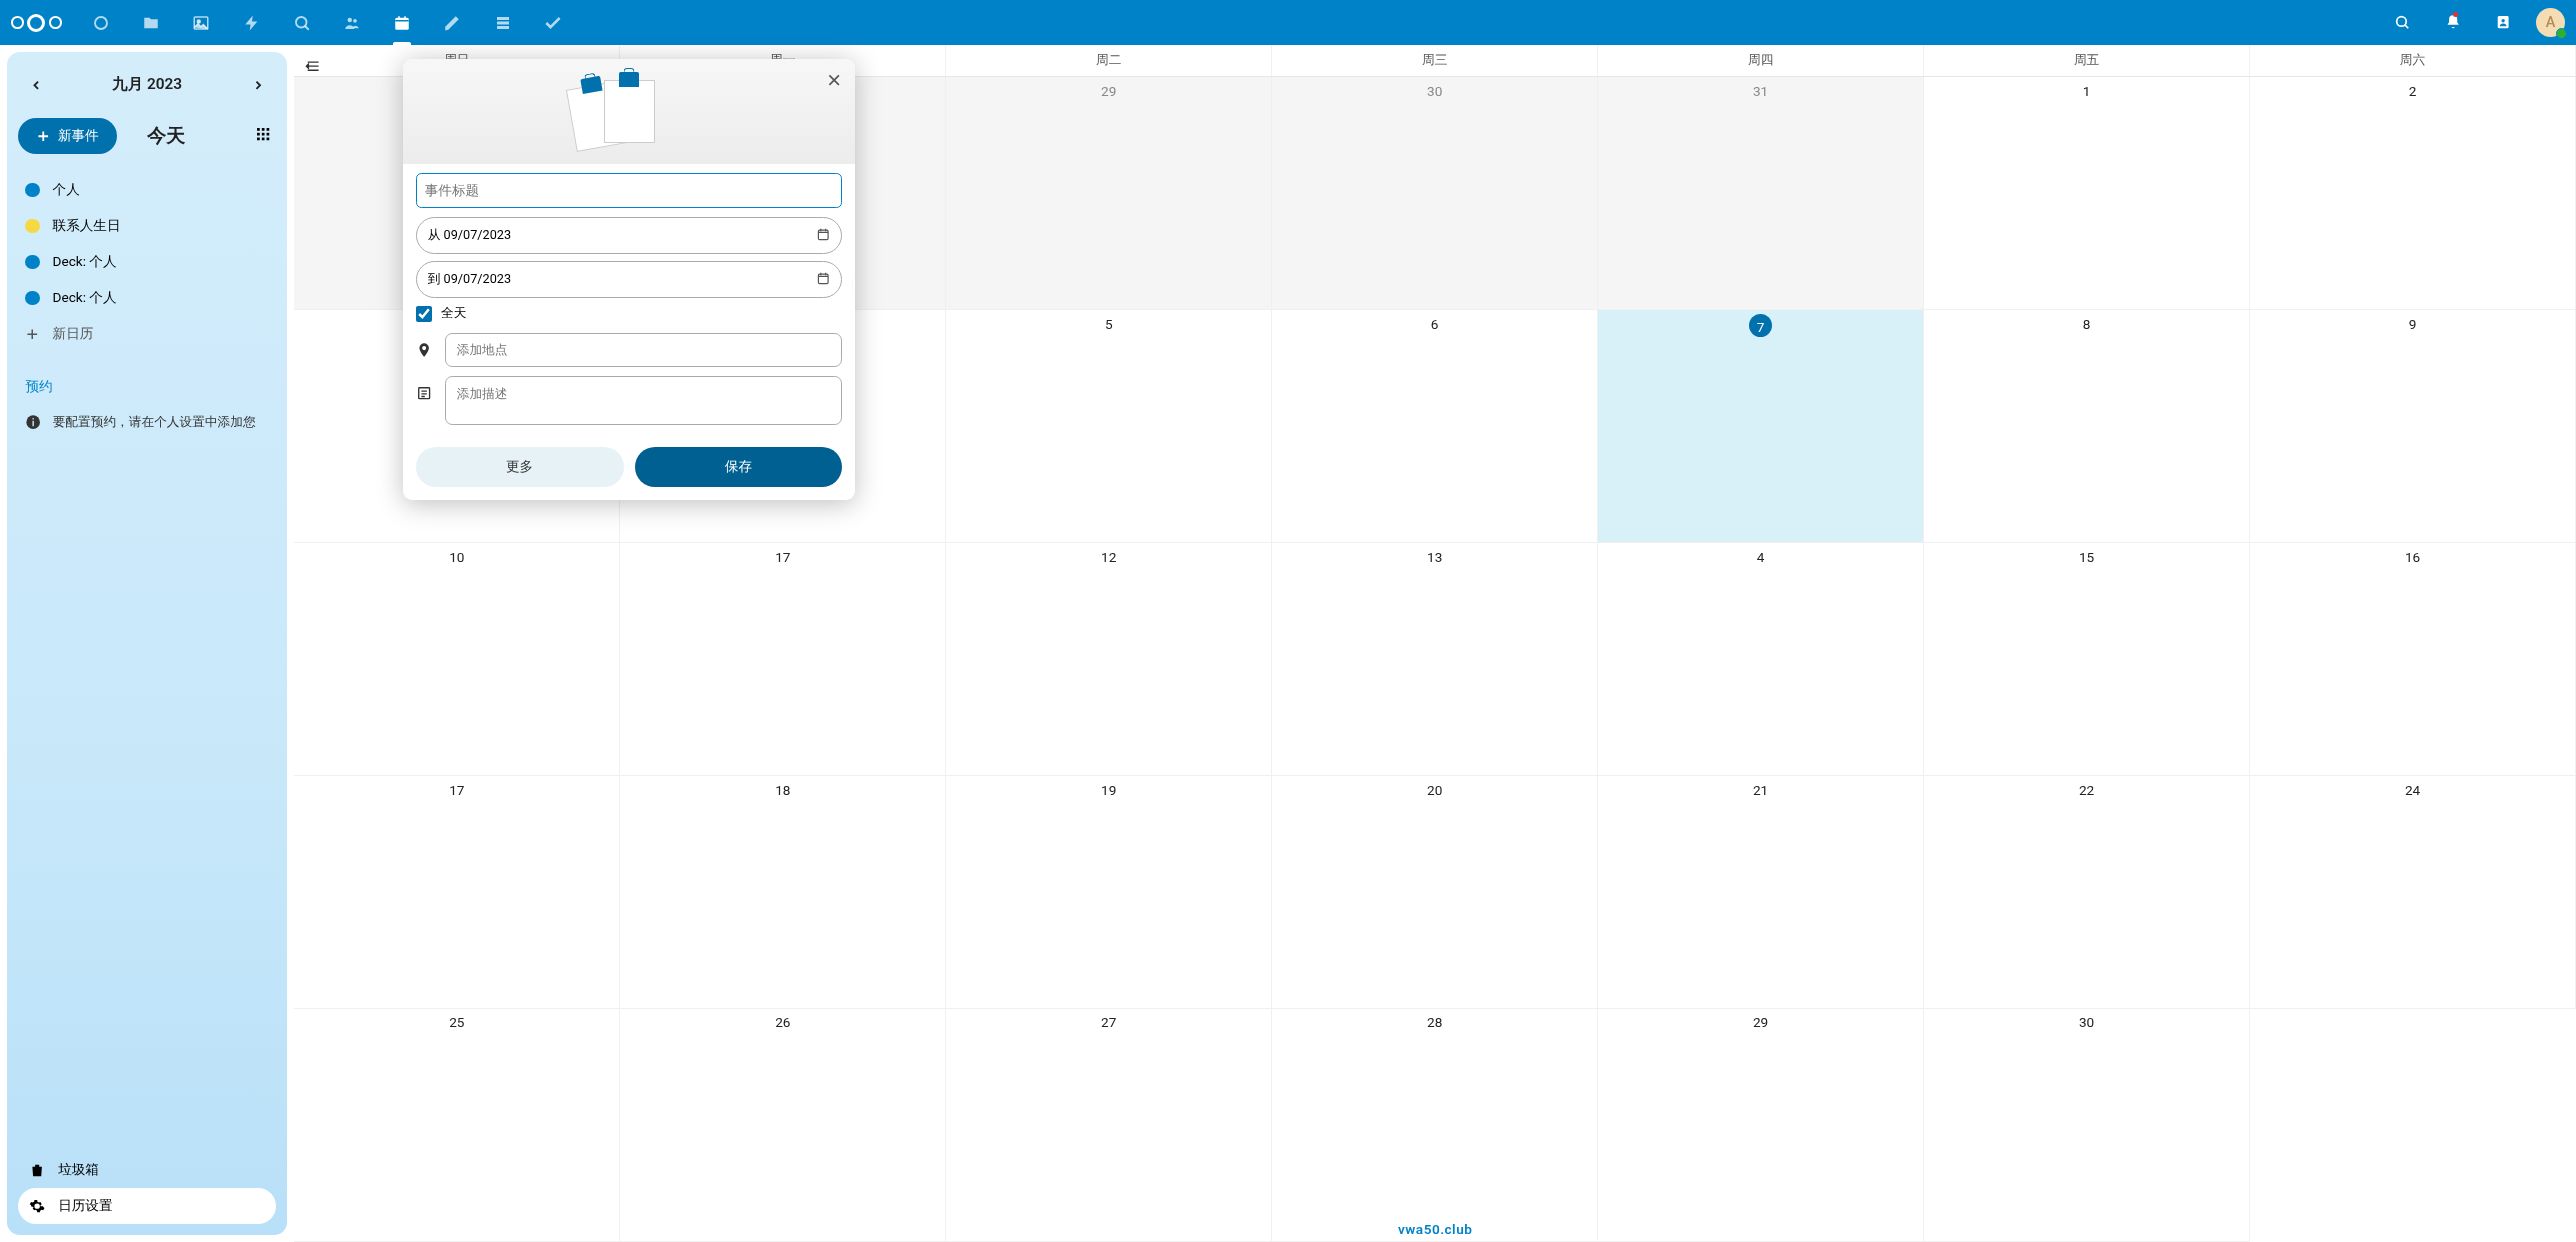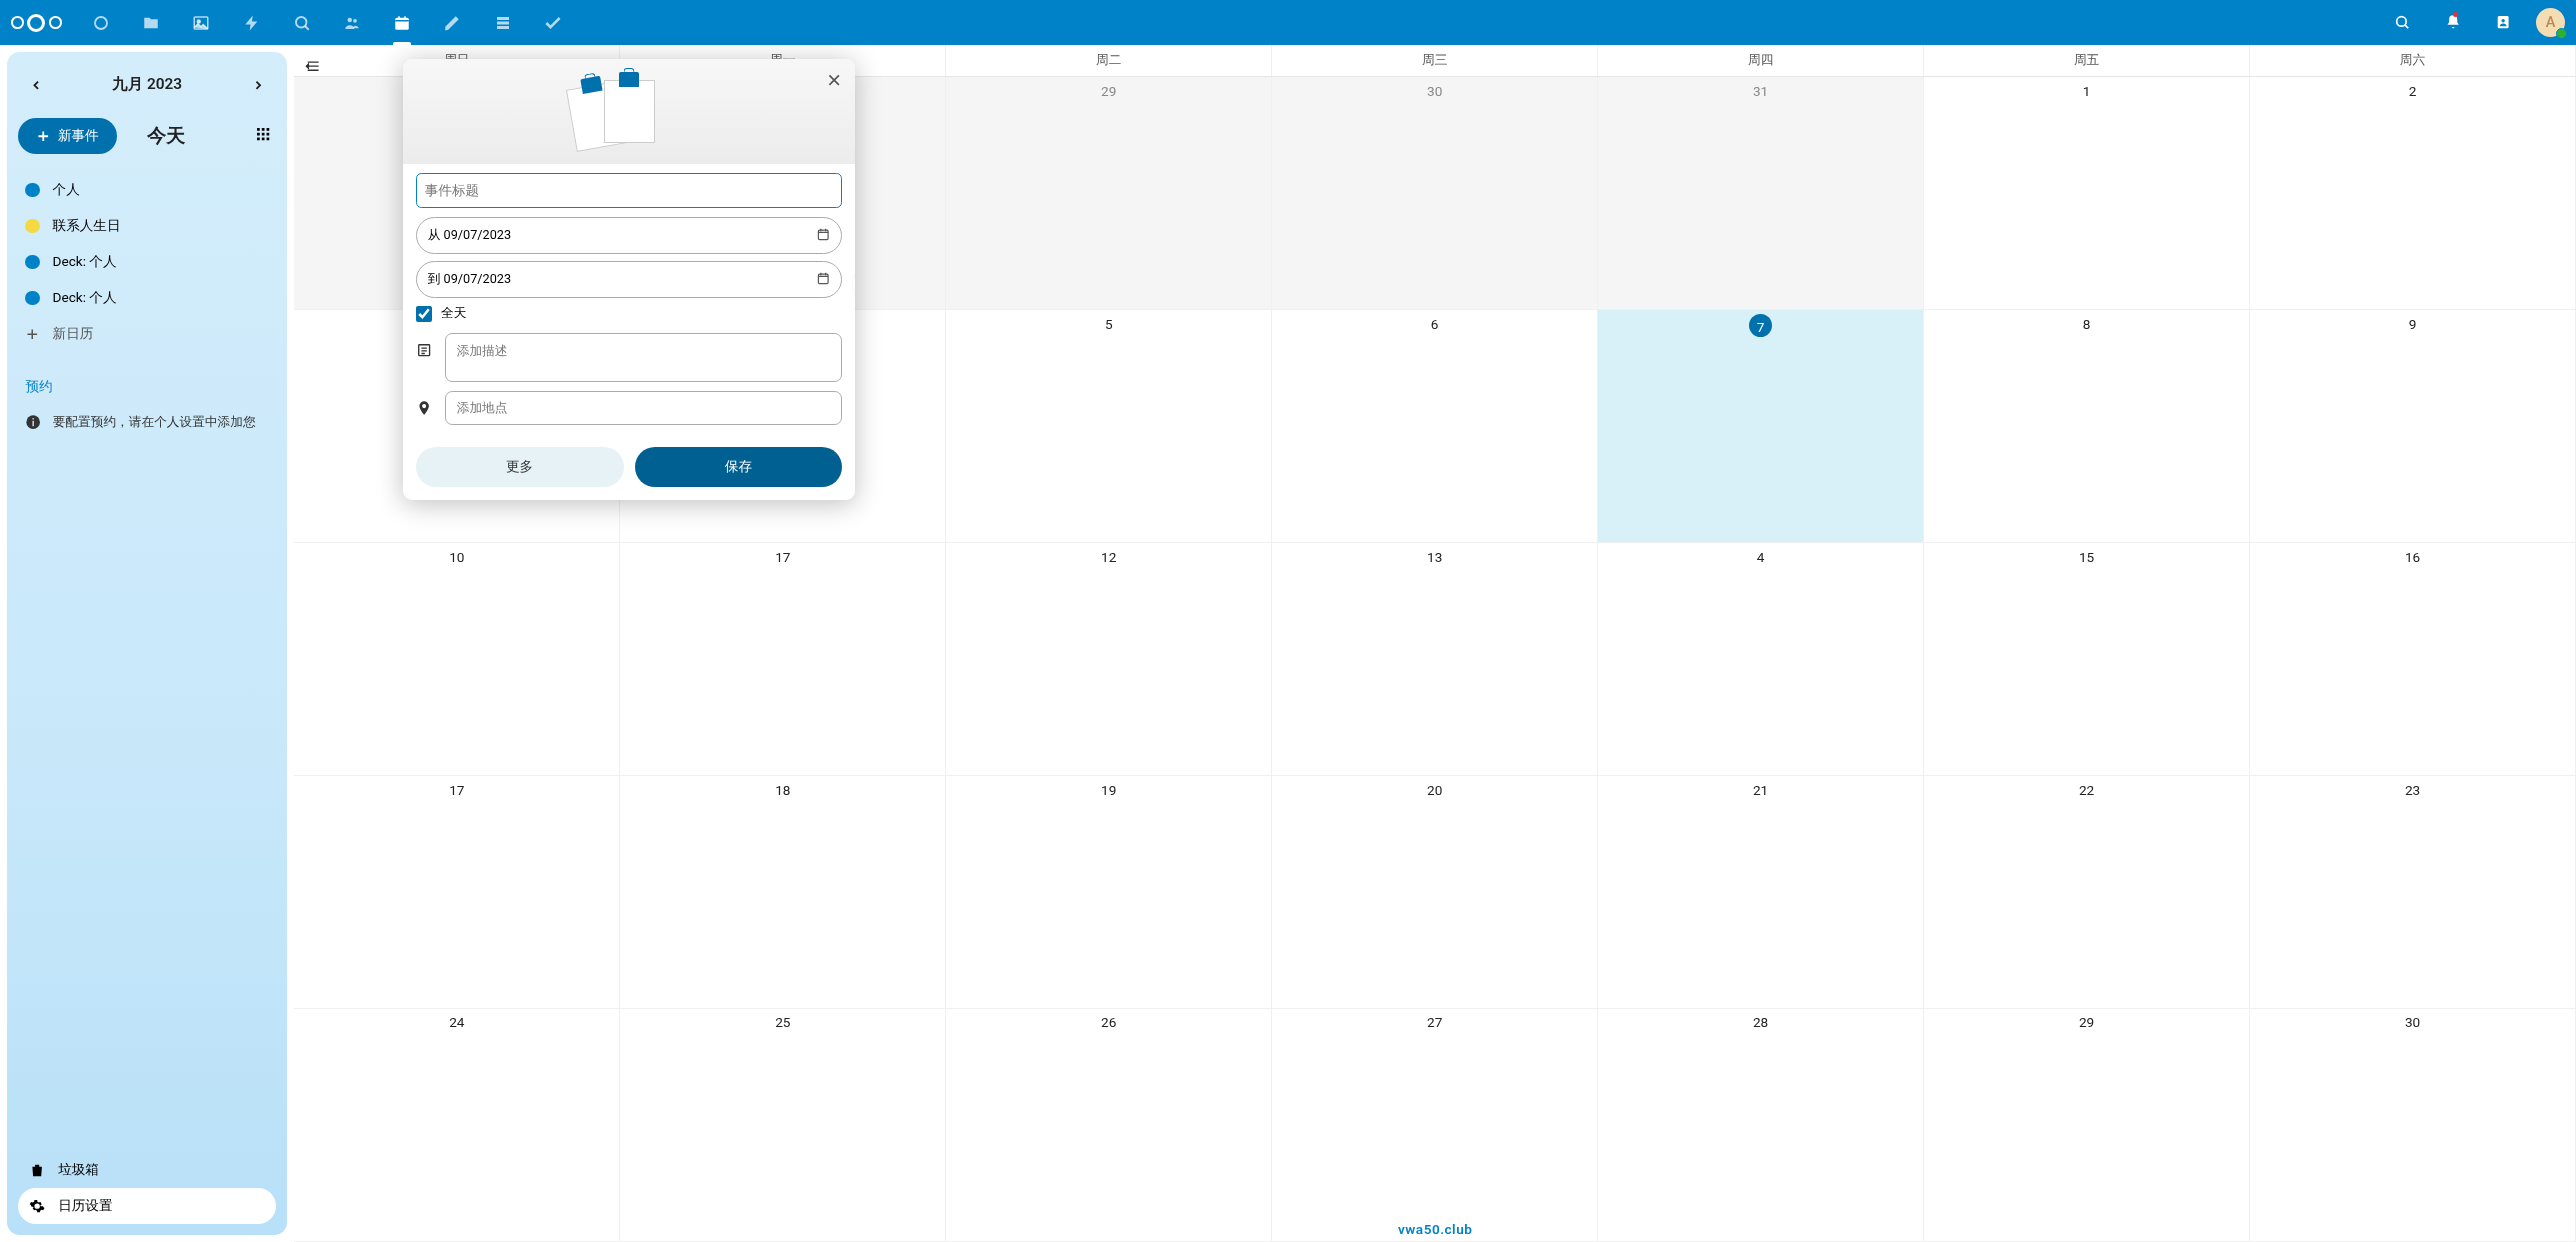--- a/index.html
+++ b/index.html
@@ -347,23 +347,20 @@
         <div class="cell">
           <span class="num">20</span>
         </div>
         <div class="cell">
           <span class="num">21</span>
         </div>
         <div class="cell">
           <span class="num">22</span>
         </div>
         <div class="cell">
-          <span class="num">23</span>
-        </div>
-        <div class="cell">
           <span class="num">24</span>
         </div>
         <div class="cell">
           <span class="num">25</span>
         </div>
         <div class="cell">
           <span class="num">26</span>
         </div>
         <div class="cell">
           <span class="num">27</span>
@@ -410,31 +407,31 @@
         <svg width="14.5" height="14.5" viewBox="0 0 24 24" fill="none" stroke="#555" stroke-width="2">
           <rect x="4" y="5" width="16" height="16" rx="2"></rect>
           <path d="M4 9h16M8 3v4M16 3v4"></path>
         </svg>
       </div>
     <label class="allday">
         <input type="checkbox" checked="" style="">
         <span>全天</span>
       </label>
     <div class="field-row">
+      <div class="field-icon"><svg width="16.3" height="16.3" viewBox="0 0 24 24" fill="currentColor">
+            <path d="M12 2a7 7 0 00-7 7c0 5 7 13 7 13s7-8 7-13a7 7 0 00-7-7zm0 10a3 3 0 110-6 3 3 0 010 6z"></path>
+          </svg></div>
+      <input class="text-input" placeholder="添加地点" style="">
+    </div>
+    <div class="field-row">
       <div class="field-icon"><svg width="16.3" height="16.3" viewBox="0 0 24 24" fill="none" stroke="currentColor" stroke-width="2">
             <rect x="4" y="4" width="16" height="16" rx="1"></rect>
             <path d="M8 9h8M8 13h8M8 17h5"></path>
           </svg></div>
       <textarea class="textarea" placeholder="添加描述" style=""></textarea>
     </div>
-    <div class="field-row">
-      <div class="field-icon"><svg width="16.3" height="16.3" viewBox="0 0 24 24" fill="currentColor">
-            <path d="M12 2a7 7 0 00-7 7c0 5 7 13 7 13s7-8 7-13a7 7 0 00-7-7zm0 10a3 3 0 110-6 3 3 0 010 6z"></path>
-          </svg></div>
-      <input class="text-input" placeholder="添加地点" style="">
-    </div>
   </div>
   <div class="popup-actions">
     <button class="btn-more">更多</button>
     <button class="btn-save">保存</button>
   </div>
 </div>
 
 
 </body></html>

